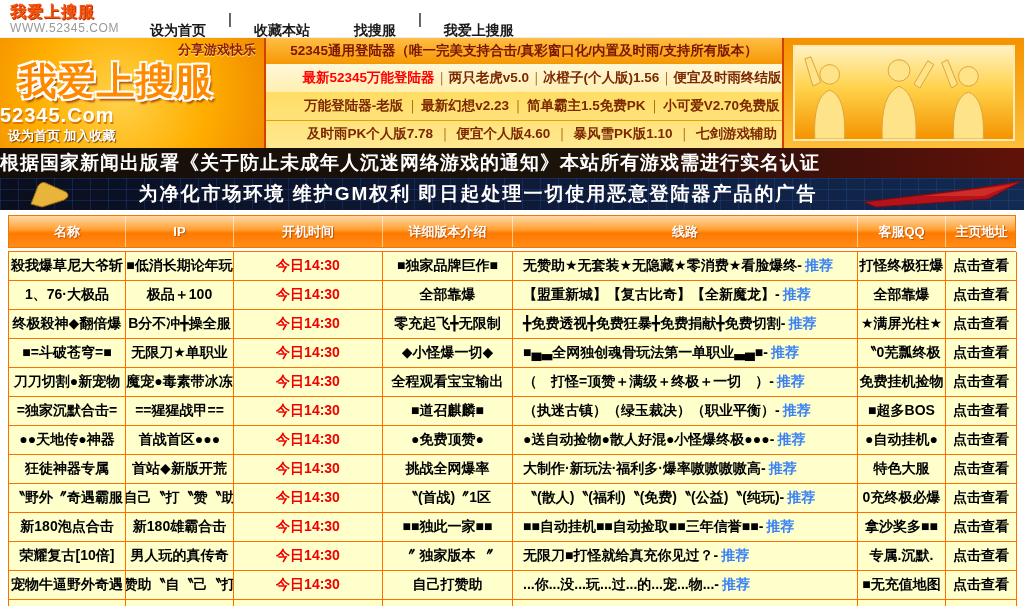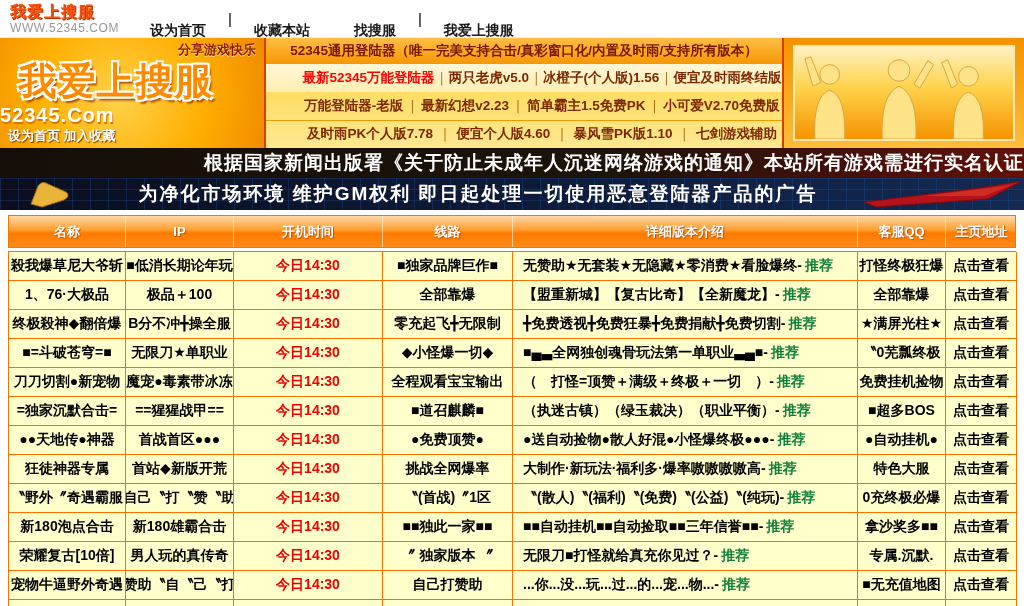--- a/index.html
+++ b/index.html
@@ -44,21 +44,21 @@
   .launch-item { cursor:pointer; }
   .launch-item.hot { color:#FF0000; }
   .launch-sep { color:#9a5a00; font-weight:normal; }
 
   .h-right { width:240px; padding:7px 9px; }
   .crowd { width:100%; height:100%; border:2px solid #FFE9B0; position:relative; overflow:hidden;
     background:linear-gradient(180deg,#FFF2C2 0%,#FFD24A 45%,#F59300 100%); cursor:pointer; }
   .crowd svg { width:100%; height:100%; display:block; }
 
   
-  .notice1 { height:30px; display:flex; align-items:center; justify-content:flex-end;
+  .notice1 { height:30px; display:flex; align-items:center; justify-content:flex-start;
     background:linear-gradient(90deg,#150E08,#1C1309 60%,#48100A 85%,#611208);
     color:#fff; font-size:19px; font-weight:bold; letter-spacing:1px; cursor:pointer; }
   .notice2 { height:32px; position:relative; display:flex; align-items:center; justify-content:center;
     background-color:#0B1228;
     background-image:linear-gradient(90deg,rgba(40,90,170,.28) 1px,transparent 1px),
                      linear-gradient(rgba(40,90,170,.28) 1px,transparent 1px),
                      linear-gradient(90deg,#0A0E1E,#0E1B3A 55%,#132A52);
     background-size:18px 11px,18px 11px,100% 100%;
     color:#fff; font-size:19px; font-weight:bold; letter-spacing:2px; cursor:pointer; }
   .notice2 .txt { transform:translateX(-34px); }
@@ -74,21 +74,21 @@
     border-right:1px solid rgba(255,255,255,.55); }
   .th:last-child { border-right:none; }
 
   .tbody { margin:3px 8px 0; border-left:1px solid #FF6F00; border-top:1px solid #FF6F00; }
   .td { height:29px; display:flex; align-items:center; justify-content:center;
     background:#FFFFCC; border-right:1px solid #FF6F00; border-bottom:1px solid #FF6F00;
     font-size:14px; font-weight:bold; color:#000; overflow:hidden; white-space:nowrap; }
   .td.c-desc { justify-content:flex-start; padding-left:10px; }
   .td.c-time { color:#F00000;text-align:center; }
   .td.c-name, .td.c-home { cursor:pointer; }
-  .rec-link { color:#15803d; margin-left:3px; cursor:pointer; }
+  .rec-link { color:#3b82f6; margin-left:3px; cursor:pointer; }
 </style>
 </head>
 <body>
 
 <div class="topbar">
   <div class="logo-mini">
     <div class="t">我爱上搜服</div>
     <div class="s">WWW.52345.COM</div>
   </div>
   <div class="top-nav">
@@ -170,22 +170,22 @@
   <svg class="dagger" viewBox="0 0 160 32">
     <path d="M0 24 L115 10 L158 3 L124 21 L12 29 Z" fill="#B5121B" stroke="#7A0C10" stroke-width="1"></path>
     <path d="M60 18 L140 8 L150 6 L120 18 Z" fill="#E0402F" opacity=".6"></path>
   </svg>
 </div>
 
 <div class="thead grid">
     <div class="th">名称</div>
     <div class="th">IP</div>
     <div class="th">开机时间</div>
+    <div class="th">详细版本介绍</div>
     <div class="th">线路</div>
-    <div class="th">详细版本介绍</div>
     <div class="th">客服QQ</div>
     <div class="th">主页地址</div>
   </div>
 <div class="tbody">
     <div class="grid">
       <div class="td c-name">殺我爆草尼大爷斩</div>
       <div class="td c-ip">■低消长期论年玩</div>
       <div class="td c-time">今日14:30</div>
       <div class="td c-line">■独家品牌巨作■</div>
       <div class="td c-desc">无赞助★无套装★无隐藏★零消费★看脸爆终- <span class="rec-link">推荐</span></div>

